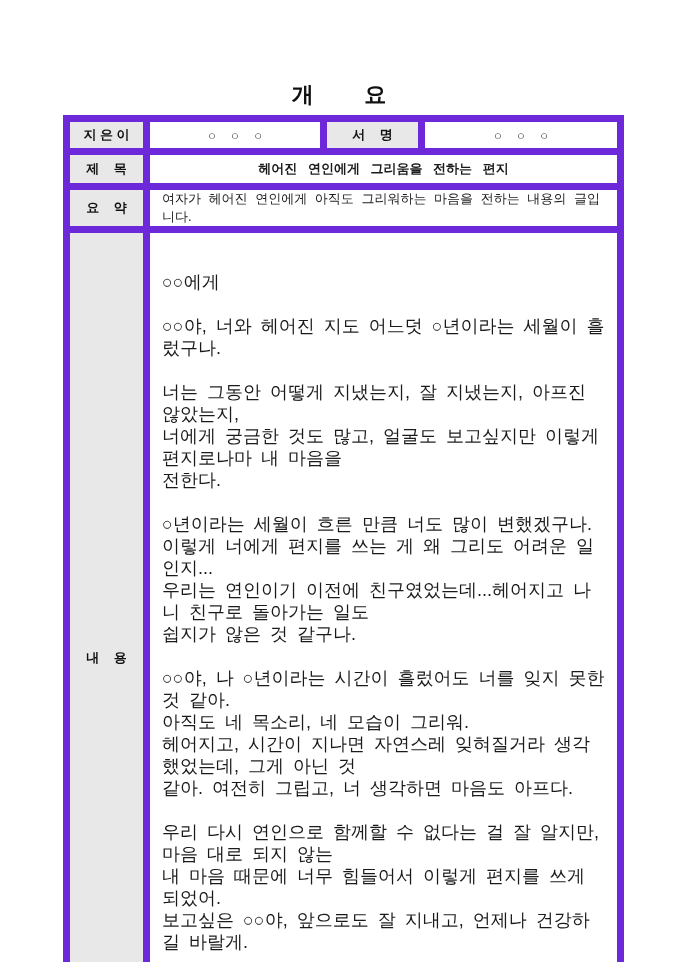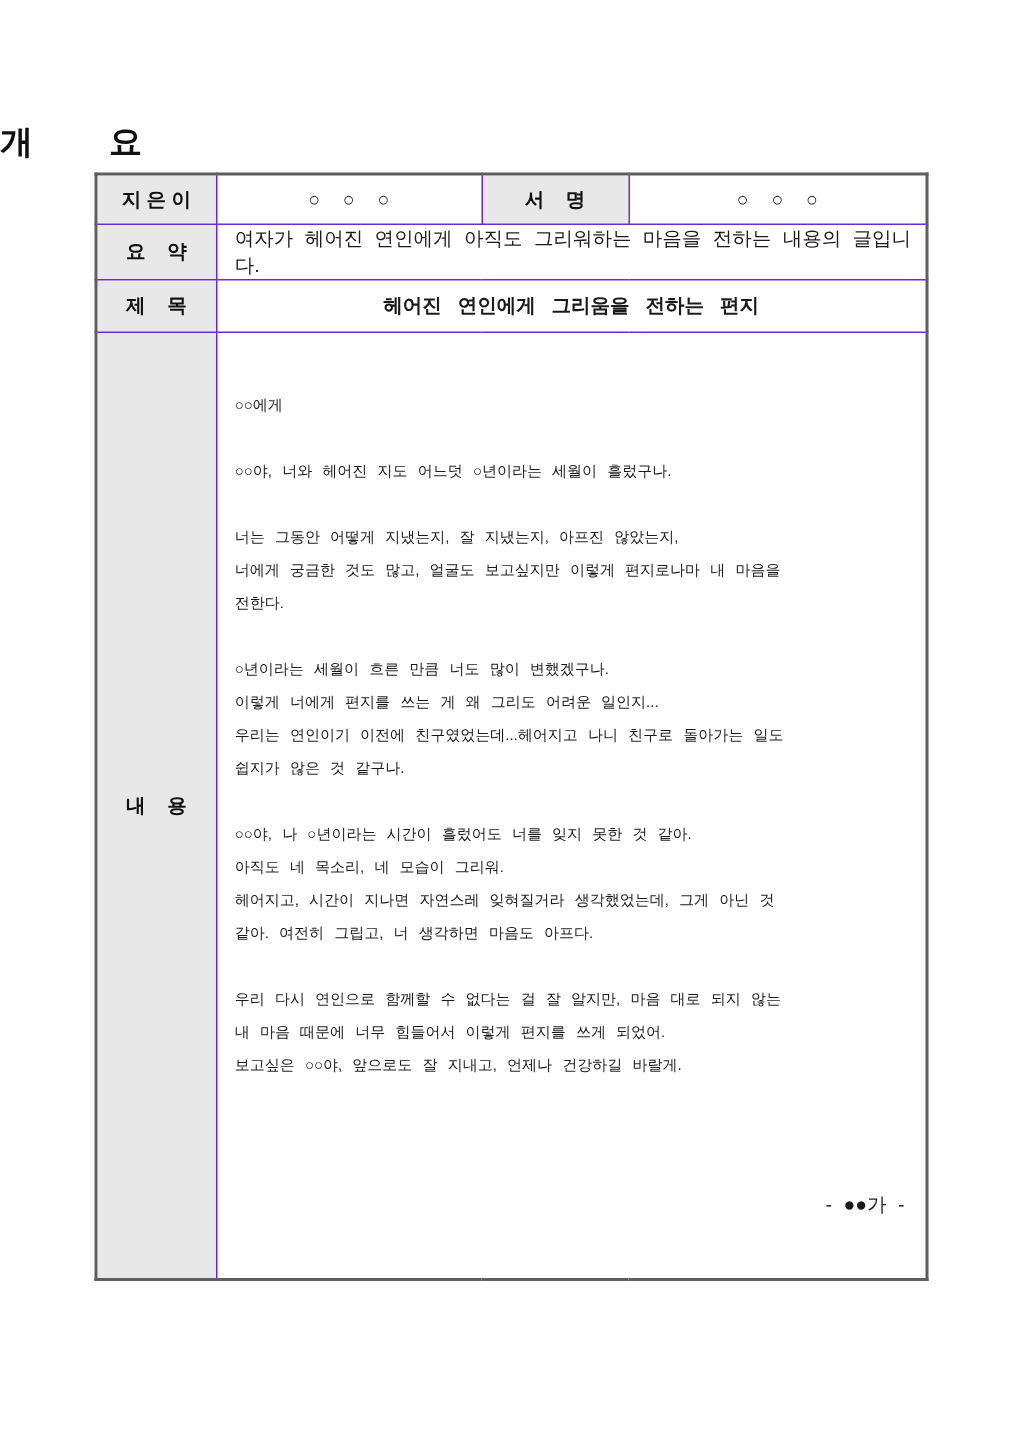--- a/index.html
+++ b/index.html
@@ -8,37 +8,38 @@
     background: #ffffff;
     font-family: "Liberation Sans", "DejaVu Sans", sans-serif;
     color: #1a1a1a;
     position: relative;
   }
   .doc-title {
     position: absolute;
     top: 80px;
     left: 0;
     width: 680px;
+    text-align: center;
     font-size: 22px;
     font-weight: bold;
     letter-spacing: 2px;
     white-space: pre;
     color: #111111;
   }
   table.outline-table {
     position: absolute;
     left: 63px;
     top: 115px;
     width: 554px;
     border-collapse: collapse;
     table-layout: fixed;
     border: 2px solid #5f5f5f;
   }
   table.outline-table td {
-    border: 1px solid #6d28d9;
+    border: 7px solid #6d28d9;
     font-size: 13px;
     vertical-align: middle;
     overflow: hidden;
   }
   td.label-cell {
     background: #e8e8e8;
     font-weight: bold;
     text-align: center;
     white-space: pre;
     color: #111111;
@@ -59,21 +60,21 @@
     font-size: 15px;
     word-spacing: 7px;
   }
   td.content-cell {
     vertical-align: top;
     padding: 8px 12px 8px 12px;
   }
   .content-body {
     white-space: pre-wrap;
     line-height: 22px;
-    font-size: 10px;
+    font-size: 18px;
     word-spacing: 4px;
     text-align: left;
   }
   .content-signature {
     margin-top: 40px;
     text-align: right;
     font-size: 13px;
     line-height: 22px;
     padding-right: 2px;
     white-space: pre;
@@ -91,27 +92,27 @@
     <col style="width:98px">
     <col style="width:199px">
   </colgroup>
   <tbody>
     <tr style="height:33px;">
       <td class="label-cell">지 은 이</td>
       <td class="value-cell">○  ○  ○</td>
       <td class="label-cell">서    명</td>
       <td class="value-cell">○  ○  ○</td>
     </tr>
+    <tr style="height:35px;">
+      <td class="label-cell">제    목</td>
+      <td class="value-cell subject-cell" colspan="3">헤어진 연인에게 그리움을 전하는 편지</td>
+    </tr>
     <tr style="height:33px;">
       <td class="label-cell">요    약</td>
       <td class="value-cell value-left" colspan="3">여자가 헤어진 연인에게 아직도 그리워하는 마음을 전하는 내용의 글입니다.</td>
-    </tr>
-    <tr style="height:35px;">
-      <td class="label-cell">제    목</td>
-      <td class="value-cell subject-cell" colspan="3">헤어진 연인에게 그리움을 전하는 편지</td>
     </tr>
     <tr style="height:563px;">
       <td class="label-cell">내    용</td>
       <td class="value-cell content-cell" colspan="3">
         <div class="content-body">○○에게
 
 ○○야, 너와 헤어진 지도 어느덧 ○년이라는 세월이 흘렀구나.
 
 너는 그동안 어떻게 지냈는지, 잘 지냈는지, 아프진 않았는지,
 너에게 궁금한 것도 많고, 얼굴도 보고싶지만 이렇게 편지로나마 내 마음을

